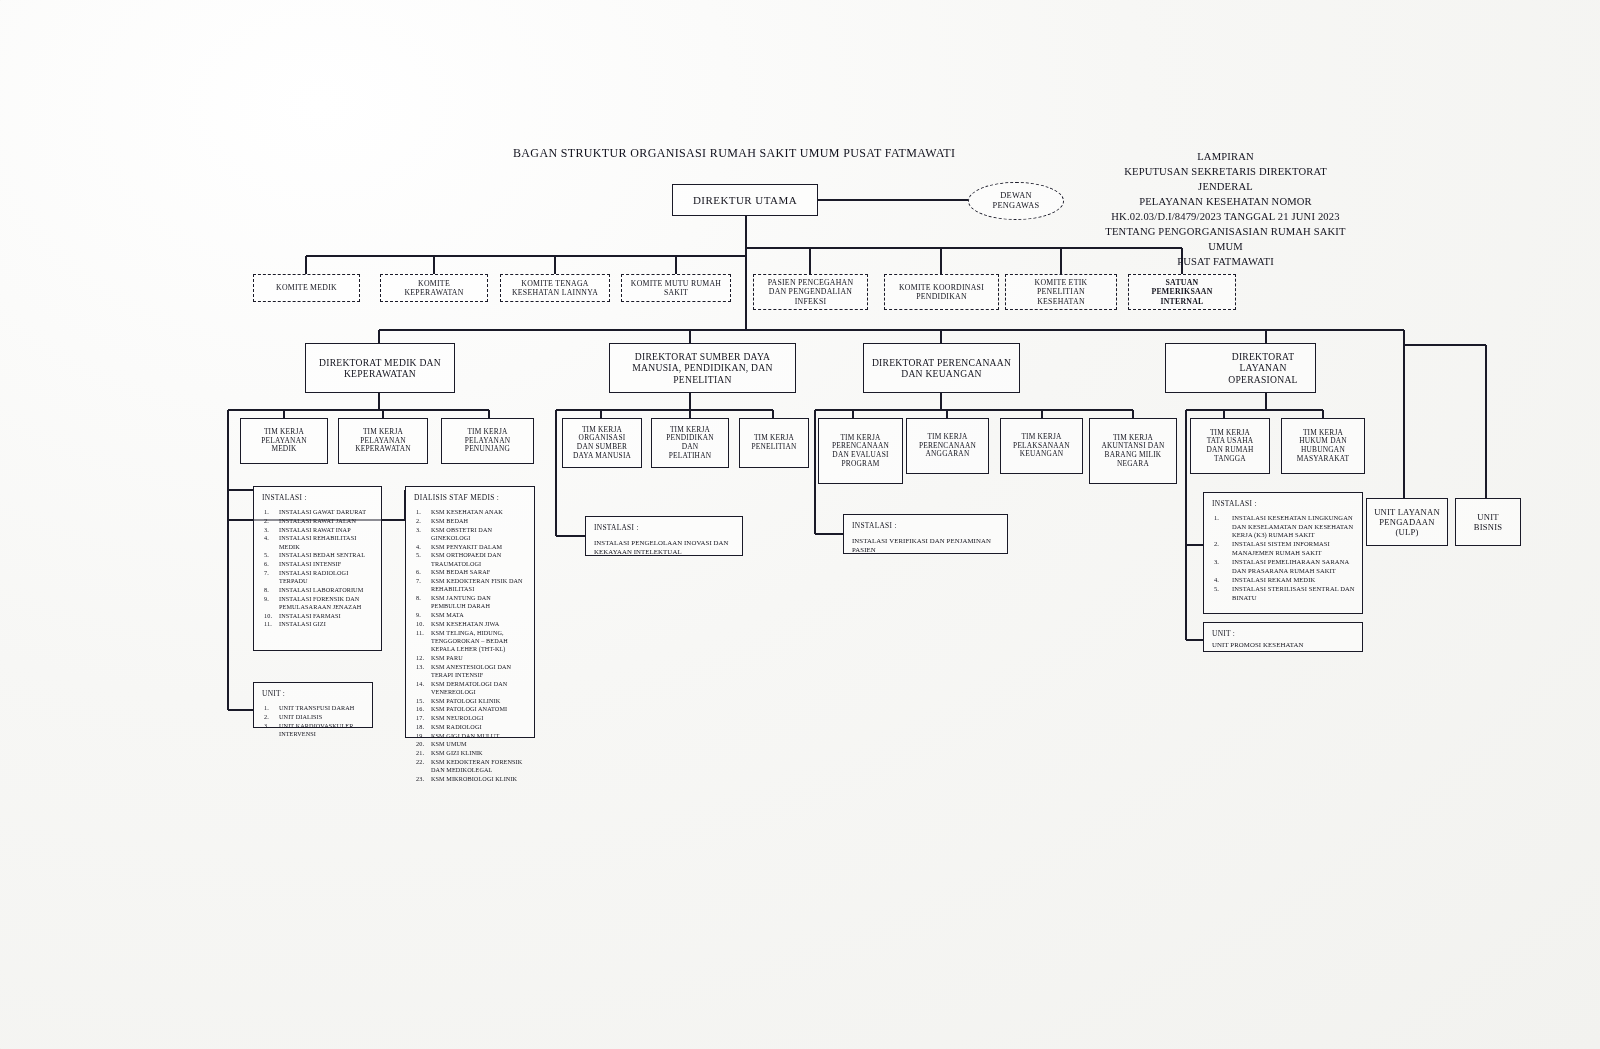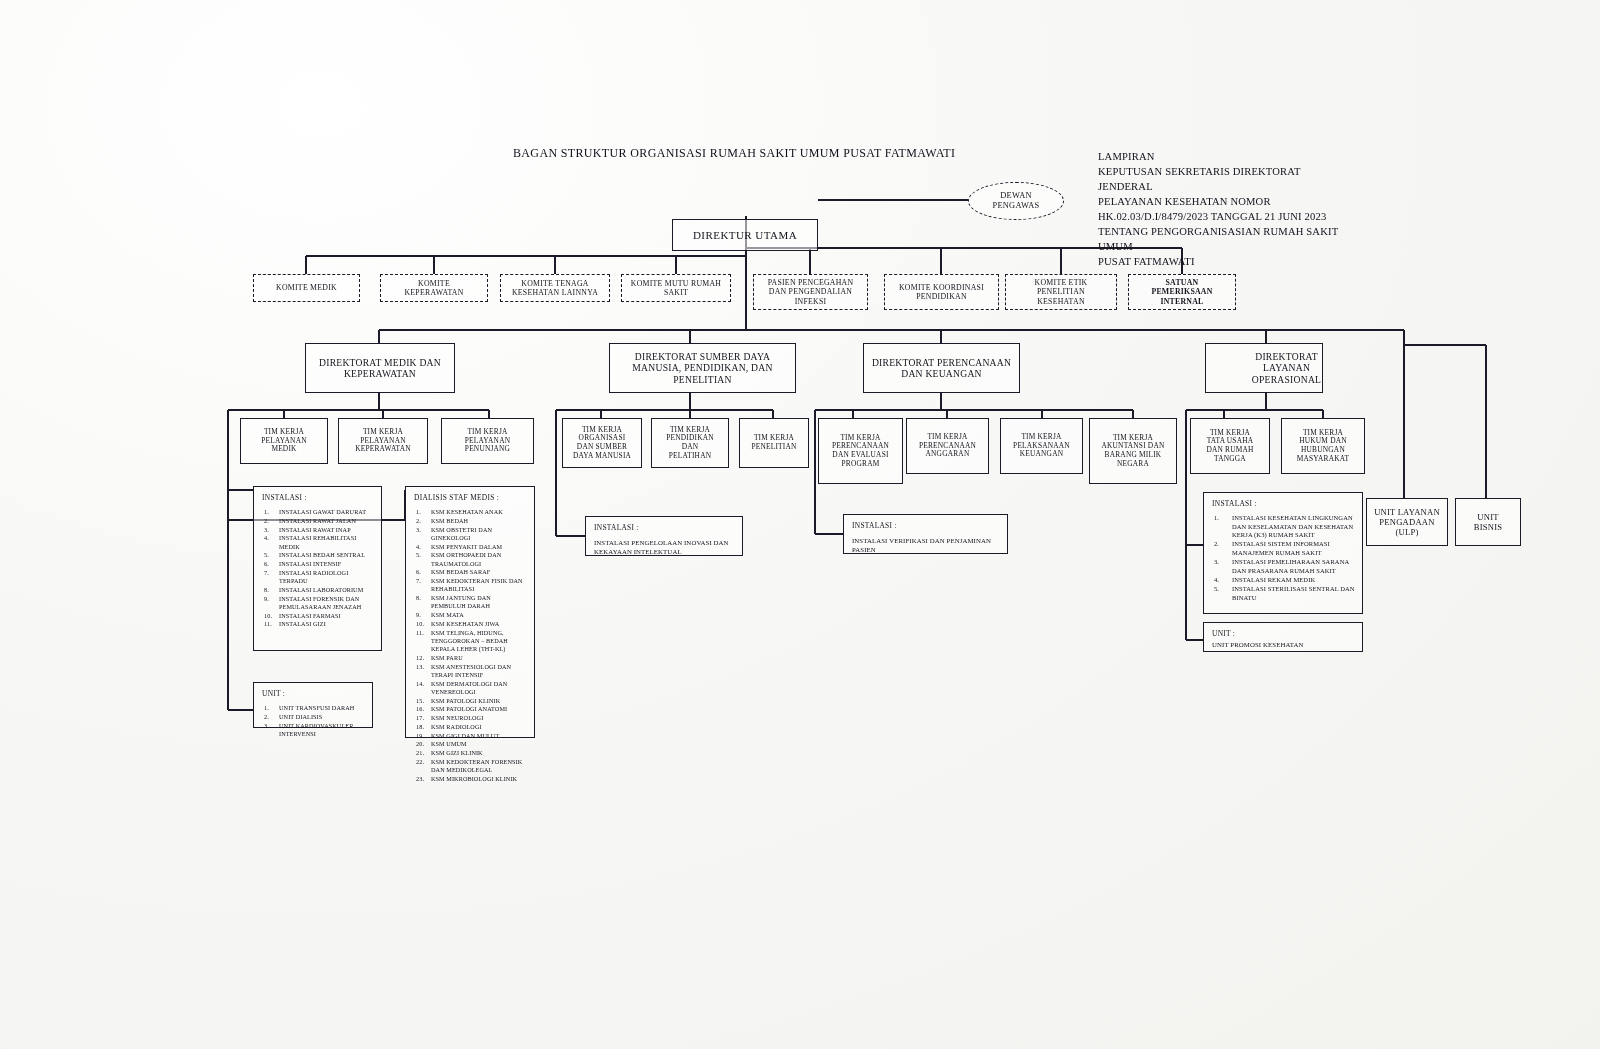--- a/index.html
+++ b/index.html
@@ -49,20 +49,21 @@
     white-space:nowrap;
     color:#10101c;
   }
   .legal{
     position:absolute;
     font-size:10.6px;
     line-height:1.42;
     letter-spacing:.15px;
     white-space:pre-line;
     color:#12121e;
+    text-align:center;
   }
 
   
   .panel{
     position:absolute;
     border:1.3px solid #1a1a28;
     background:rgba(255,255,255,0.5);
     box-sizing:border-box;
     padding:6px 7px 6px 8px;
   }
@@ -190,21 +191,21 @@
 
 <div class="title" style="left:513px;top:146px;">BAGAN STRUKTUR ORGANISASI RUMAH SAKIT UMUM PUSAT FATMAWATI</div>
 
 <div class="legal" style="left:1098px;top:149px;width:255px;">LAMPIRAN
 KEPUTUSAN SEKRETARIS DIREKTORAT JENDERAL
 PELAYANAN KESEHATAN NOMOR
 HK.02.03/D.I/8479/2023 TANGGAL 21 JUNI 2023
 TENTANG PENGORGANISASIAN RUMAH SAKIT UMUM
 PUSAT FATMAWATI</div>
 
-<div class="box fs-root" style="left:672px;top:184px;width:146px;height:32px;margin-top:35px;">
+<div class="box fs-root" style="left:672px;top:184px;width:146px;height:32px;">
   <span>DIREKTUR UTAMA</span>
 </div>
 
 <div class="box ellipse fs-dewan" style="left:968px;top:182px;width:96px;height:38px;white-space:pre-line;">
   <span>DEWAN
 PENGAWAS</span>
 </div>
 
 <div class="box dashed fs-komite" style="left:253px;top:274px;width:107px;height:28px;white-space:pre-line;">
   <span>KOMITE MEDIK</span>
@@ -247,21 +248,21 @@
 </div>
 <div class="box fs-dir" style="left:609px;top:343px;width:187px;height:50px;white-space:pre-line;">
   <span>DIREKTORAT SUMBER DAYA
 MANUSIA, PENDIDIKAN, DAN
 PENELITIAN</span>
 </div>
 <div class="box fs-dir" style="left:863px;top:343px;width:157px;height:50px;white-space:pre-line;">
   <span>DIREKTORAT PERENCANAAN
 DAN KEUANGAN</span>
 </div>
-<div class="box fs-dir" style="left:1205px;top:343px;width:118px;height:50px;white-space:pre-line;padding-left:45px;">
+<div class="box fs-dir" style="left:1165px;top:343px;width:151px;height:50px;white-space:pre-line;padding-left:45px;">
   <span>DIREKTORAT LAYANAN
 OPERASIONAL</span>
 </div>
 
 <div class="box fs-tim" style="left:240px;top:418px;width:88px;height:46px;white-space:pre-line;">
   <span>TIM KERJA
 PELAYANAN
 MEDIK</span>
 </div>
 <div class="box fs-tim" style="left:338px;top:418px;width:90px;height:46px;white-space:pre-line;">

